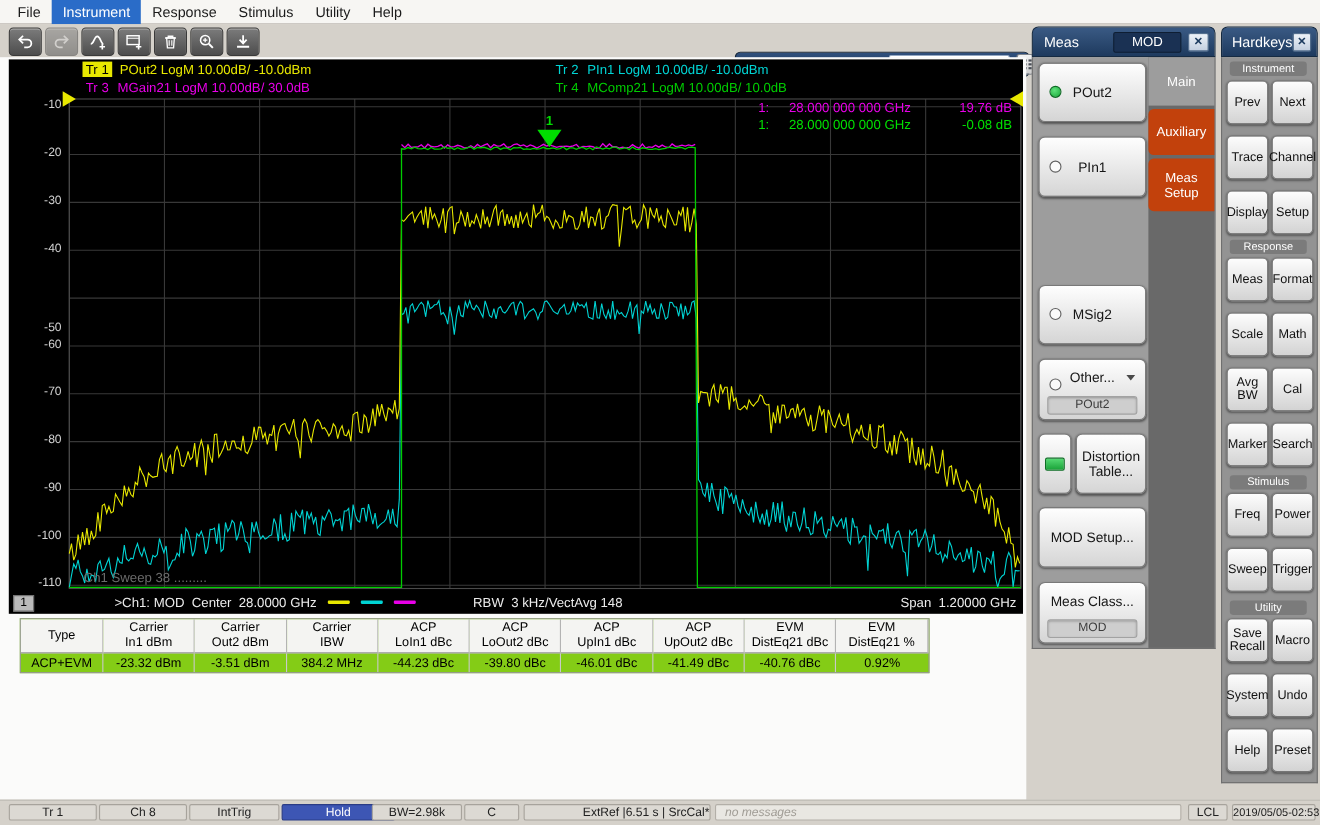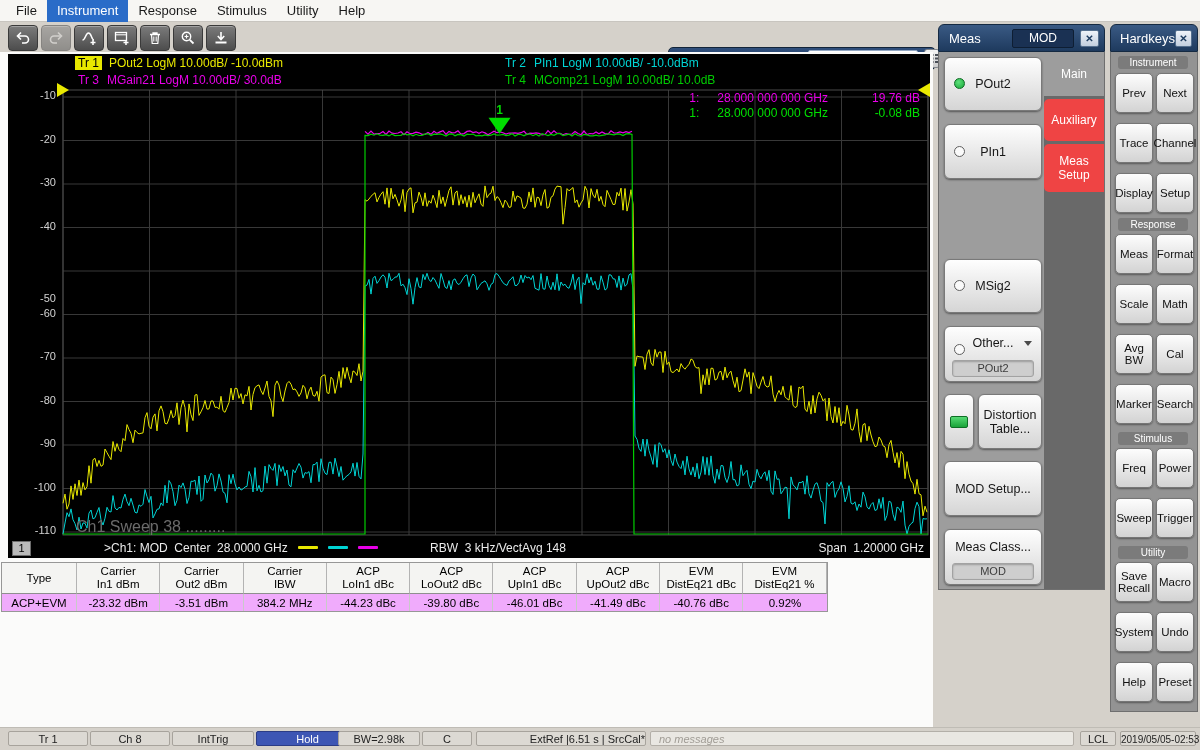--- a/index.html
+++ b/index.html
@@ -33,31 +33,31 @@
   #trace-svg{position:absolute;left:0;top:0;}
   .legend-row{position:absolute;font-size:12px;white-space:pre;cursor:default;}
   .tr-box{background:#e8e800;color:#000;padding:0 3px;margin-right:7px;}
   .lg-gap{margin-left:8px;}
   .c-yellow{color:#e8e800}.c-cyan{color:#00d4d4}.c-magenta{color:#e800e8}.c-green{color:#00cc00}
   .marker-row{position:absolute;right:10px;display:flex;font-size:12px;white-space:pre;}
   .mfreq{margin-left:18px;}
   .mval{margin-left:26px;min-width:66px;text-align:right;}
   #y-labels{position:absolute;left:0;top:0;width:50px;height:504px;}
   .y-lab{position:absolute;left:2px;width:46px;text-align:right;font-size:11px;color:#d2d2d2;}
-  #sweep-text{position:absolute;left:68px;top:464px;font-size:16px;color:#6b6b6b;white-space:pre;}
+  #sweep-text{position:absolute;left:68px;top:464px;font-size:12px;color:#6b6b6b;white-space:pre;}
   #plot-footer{position:absolute;left:0;top:486px;width:922px;height:17px;font-size:12px;color:#ececec;}
   #ch-box{position:absolute;left:4px;top:1px;width:17px;height:13px;background:#bababa;border:1px solid #6d6d6d;
           color:#000;font-size:11px;text-align:center;line-height:13px;}
   #footer-left{position:absolute;left:96px;top:1px;white-space:pre;}
   .dash{display:inline-block;width:20px;height:3px;margin:0 0 3px 10px;vertical-align:middle;border-radius:1px;}
   #footer-rbw{position:absolute;left:360px;top:1px;width:260px;text-align:center;white-space:pre;}
   #footer-span{position:absolute;right:6px;top:1px;white-space:pre;}
   
-  #acp-table{position:absolute;left:1px;top:510px;display:grid;grid-template-columns:75px repeat(9,83.3px);
-             border:1px solid #979797;background:#f0abfc;font-size:11.5px;color:#000;}
+  #acp-table{position:absolute;left:18px;top:510px;display:grid;grid-template-columns:75px repeat(9,83.3px);
+             border:1px solid #979797;background:#84cc16;font-size:11.5px;color:#000;}
   .th{background:#f4f4f2;border-right:1px solid #b3b3b3;border-bottom:1px solid #8f8f8f;height:30px;
       display:flex;flex-direction:column;align-items:center;justify-content:center;line-height:13px;}
   .td{border-right:1px solid #c9c9c9;height:17px;display:flex;align-items:center;justify-content:center;}
   .th:last-child,.td:last-child{border-right:none;}
   
   .panel-header{position:absolute;left:0;top:0;height:28px;width:100%;box-sizing:border-box;
                 background:linear-gradient(#3a5a84,#1e3a5e);border:1px solid #152a42;border-radius:6px 6px 0 0;
                 color:#fff;font-size:13px;display:flex;align-items:center;}
   .close-btn{width:17px;height:15px;margin-right:5px;background:linear-gradient(#eef3f9,#c3cfdf);
              border:1px solid #55708f;border-radius:2px;color:#1d3c60;font-size:10px;line-height:15px;
@@ -66,21 +66,21 @@
   #meas-panel{position:absolute;left:938px;top:24px;width:167px;height:566px;}
   #meas-mode{margin-left:auto;width:60px;height:17px;background:#1a3153;border:1px solid #0e1e33;border-radius:2px;
              color:#fff;text-align:center;line-height:17px;font-size:12px;margin-right:6px;}
   #meas-title{margin-left:10px;}
   #meas-body{position:absolute;left:0;top:28px;width:165px;height:537px;background:#9d9d9d;
              border:1px solid #6f6f6f;border-top:none;}
   #meas-tabstrip{position:absolute;right:0;top:0;width:60px;height:100%;background:#696969;}
   .meas-tab{width:60px;color:#fff;font-size:12px;display:flex;align-items:center;justify-content:center;
             text-align:center;line-height:14px;}
   .meas-tab.active{background:#9d9d9d;}
-  .meas-tab.inactive{background:#ef4444;border-radius:5px 0 0 5px;margin-top:3px;}
+  .meas-tab.inactive{background:#c2410c;border-radius:5px 0 0 5px;margin-top:3px;}
   .meas-btn{position:absolute;left:5px;width:98px;border-radius:6px;box-sizing:border-box;
             background:linear-gradient(#fefefe,#d5d5d5);border:1px solid #797979;
             box-shadow:0 1px 2px rgba(0,0,0,.45);font-size:12.5px;color:#161616;}
   .radio{position:absolute;left:9px;top:50%;margin-top:-6px;width:11px;height:11px;border-radius:50%;
          background:#fafafa;border:1px solid #5f5f5f;box-sizing:border-box;}
   .radio.sel{background:radial-gradient(circle at 40% 35%,#5fe07c,#17a838);border-color:#0c6a23;}
   .meas-btn .lab{position:absolute;left:0;right:0;top:0;bottom:0;display:flex;align-items:center;justify-content:center;text-align:center;}
   .sub-box{position:absolute;left:7px;right:7px;bottom:4px;height:15px;background:#cecece;border:1px solid #a2a2a2;
            border-radius:3px;font-size:11px;color:#3c3c3c;text-align:center;line-height:15px;
            box-shadow:inset 0 1px 2px rgba(0,0,0,.25);}

